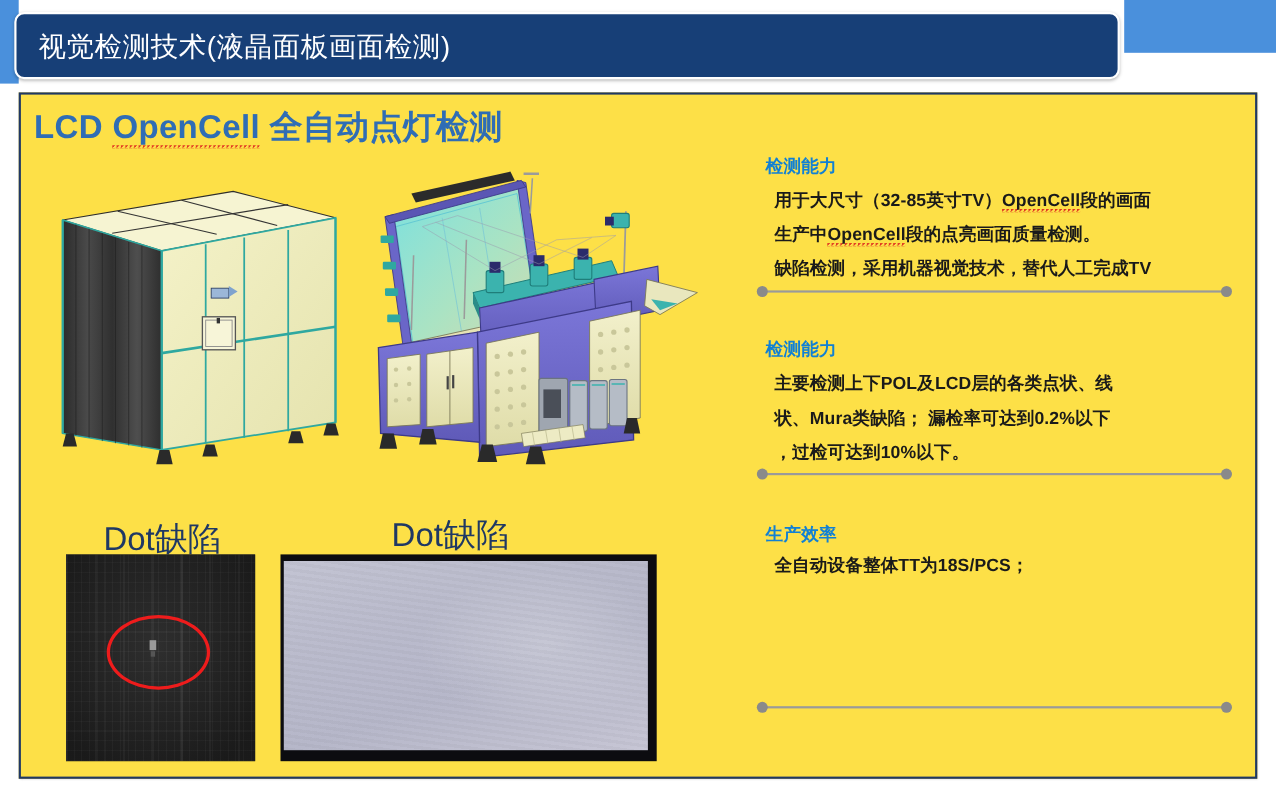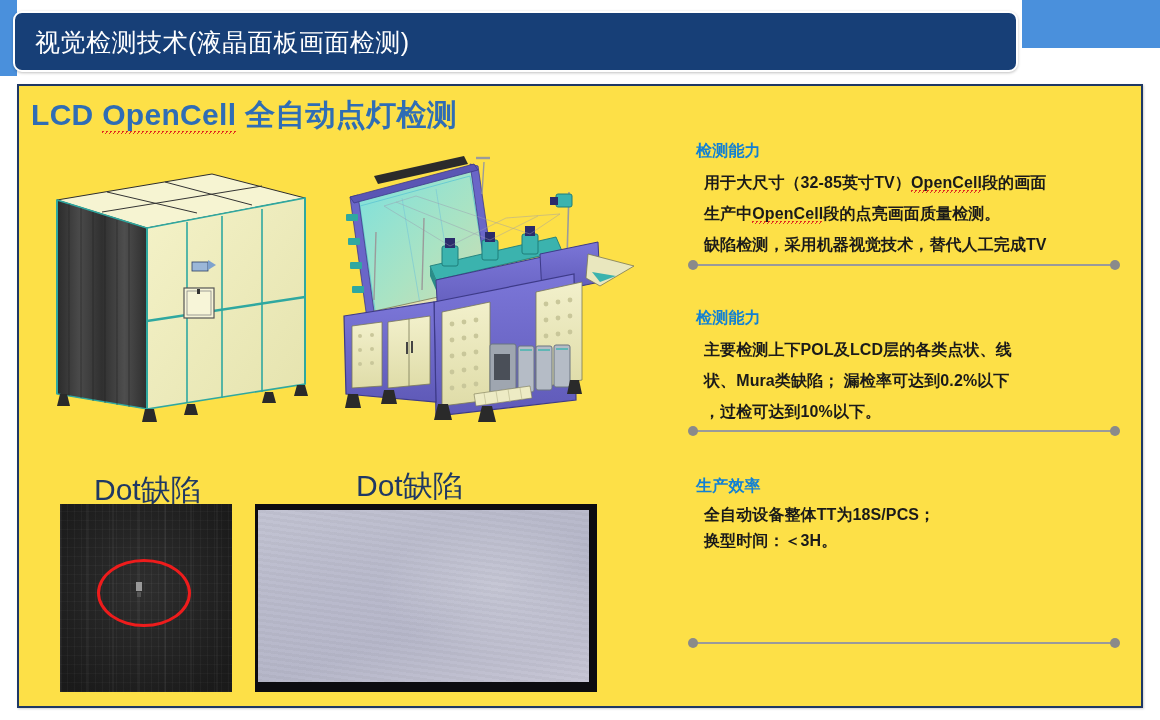--- a/index.html
+++ b/index.html
@@ -398,21 +398,20 @@
       <div class="rule rule-2">
         <div class="ln"></div>
         <div class="d l"></div>
         <div class="d r"></div>
       </div>
 
       <div class="sec sec-3">
         <div class="sec-h">生产效率</div>
         <div class="sec-b tight">
           <div>全自动设备整体TT为18S/PCS；</div>
-          <div>换型时间：＜3H。</div>
         </div>
       </div>
 
       <div class="rule rule-4" style="top:502px">
         <div class="ln"></div>
         <div class="d l"></div>
         <div class="d r"></div>
       </div>
 
     </div>

